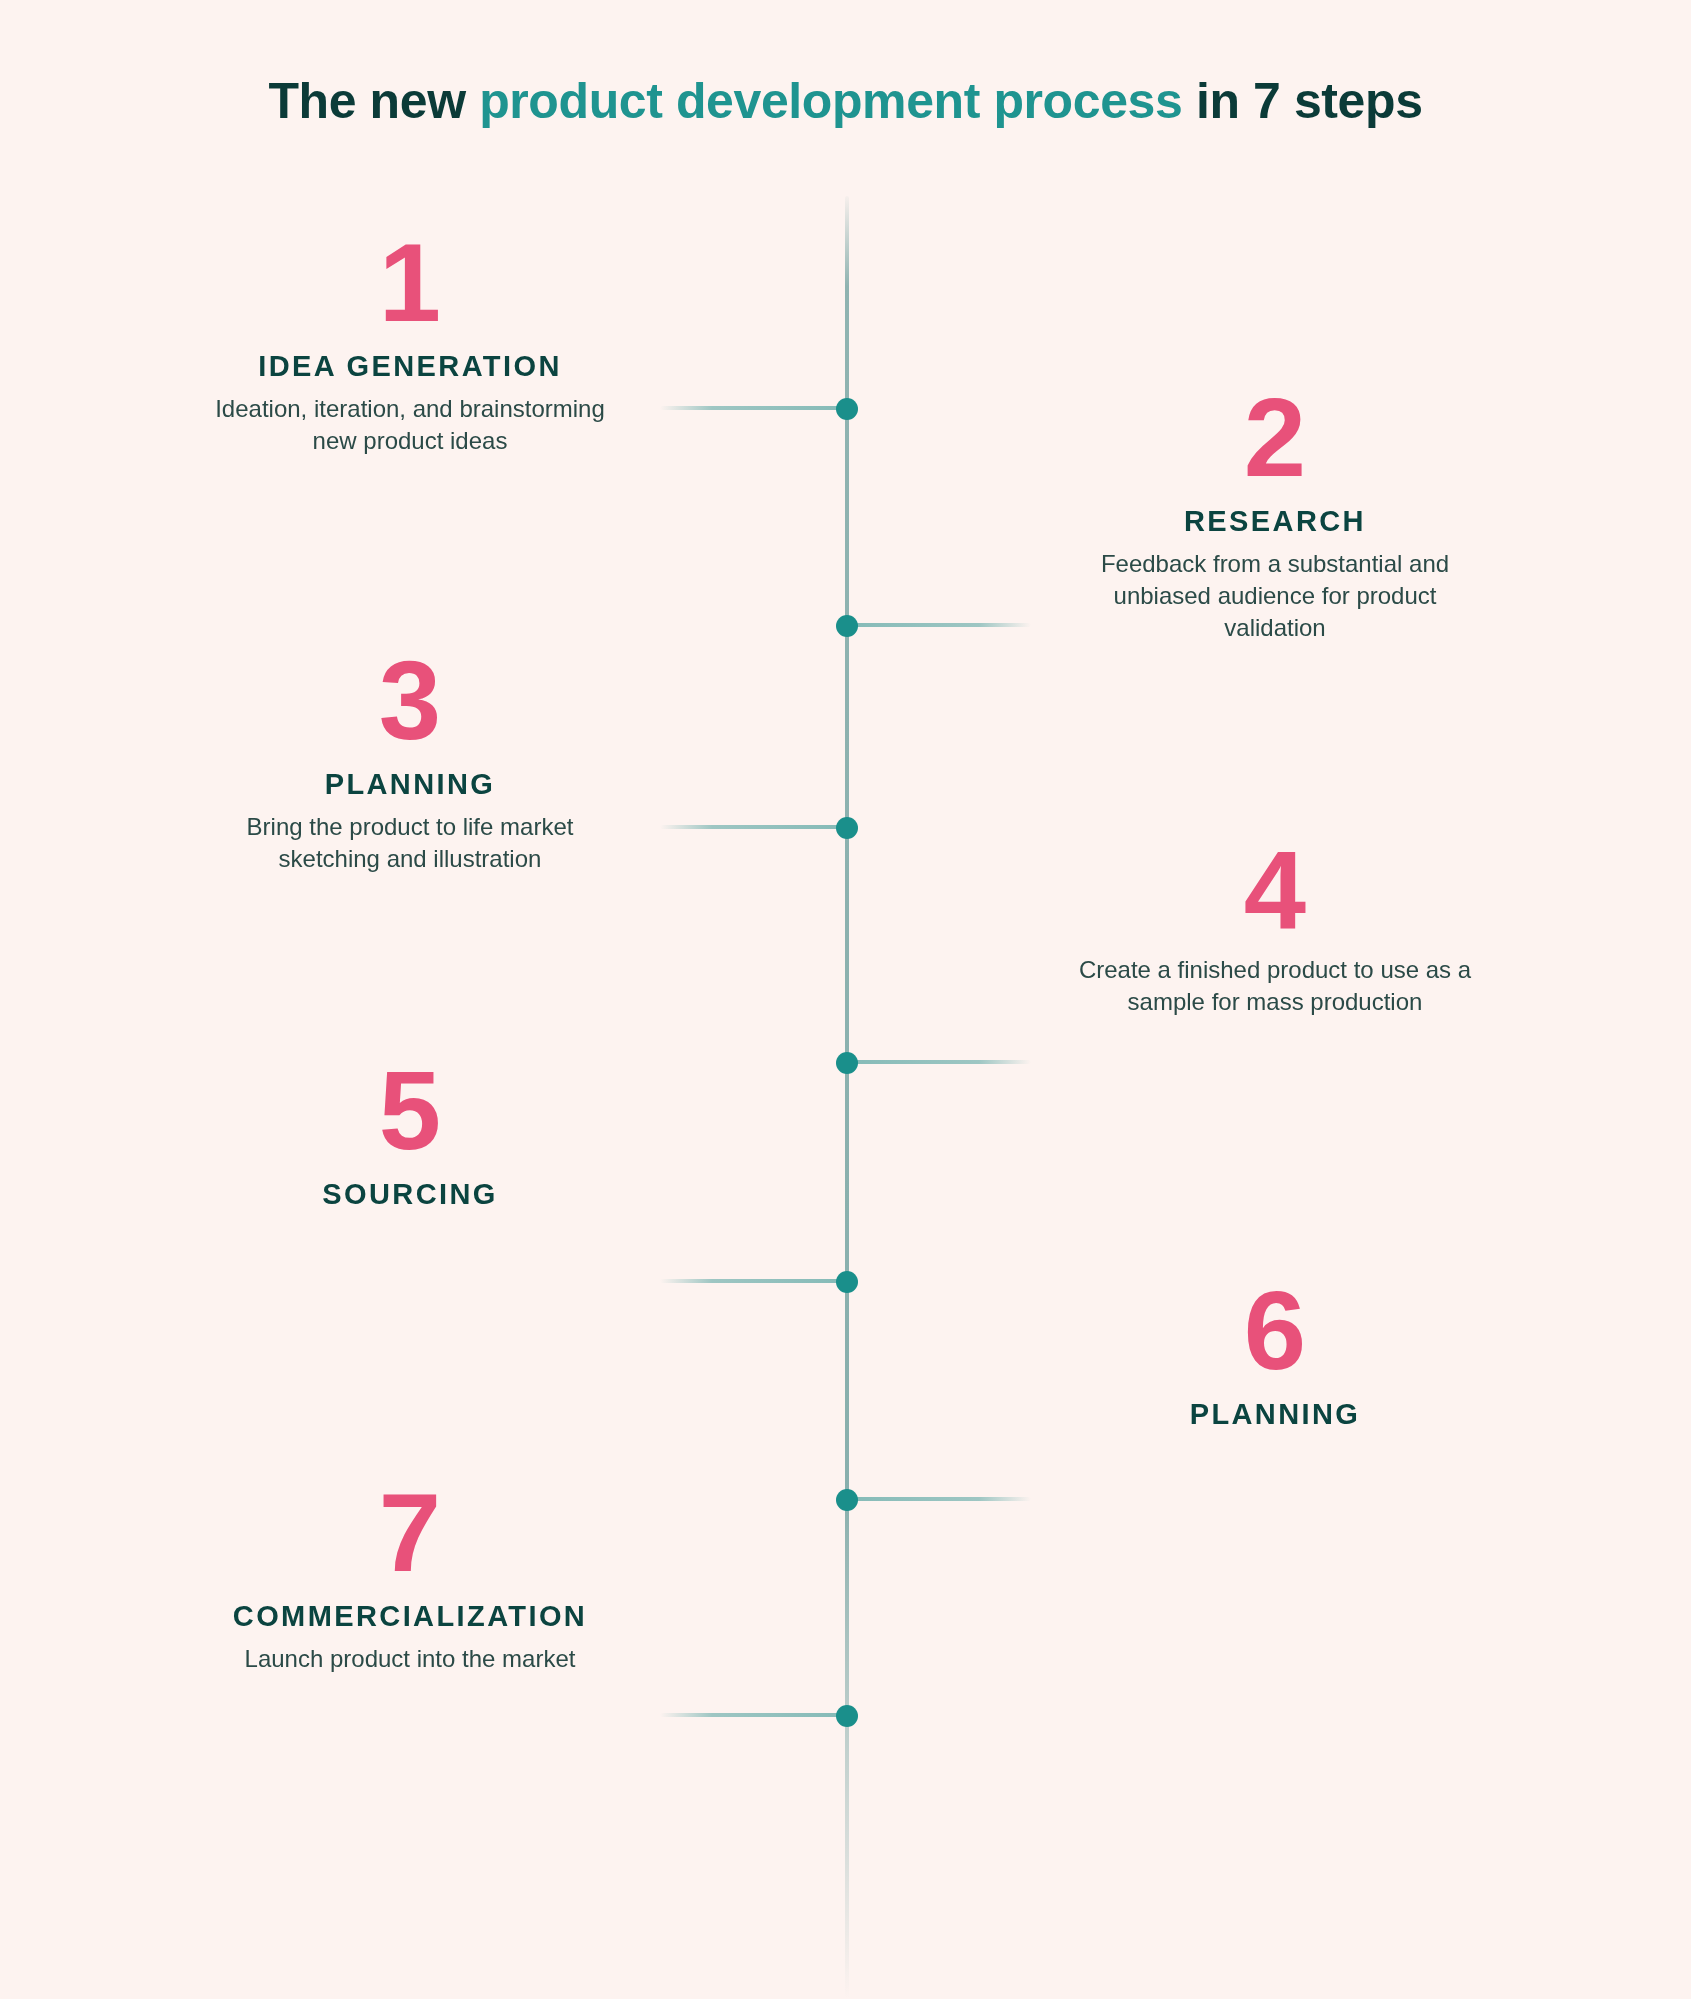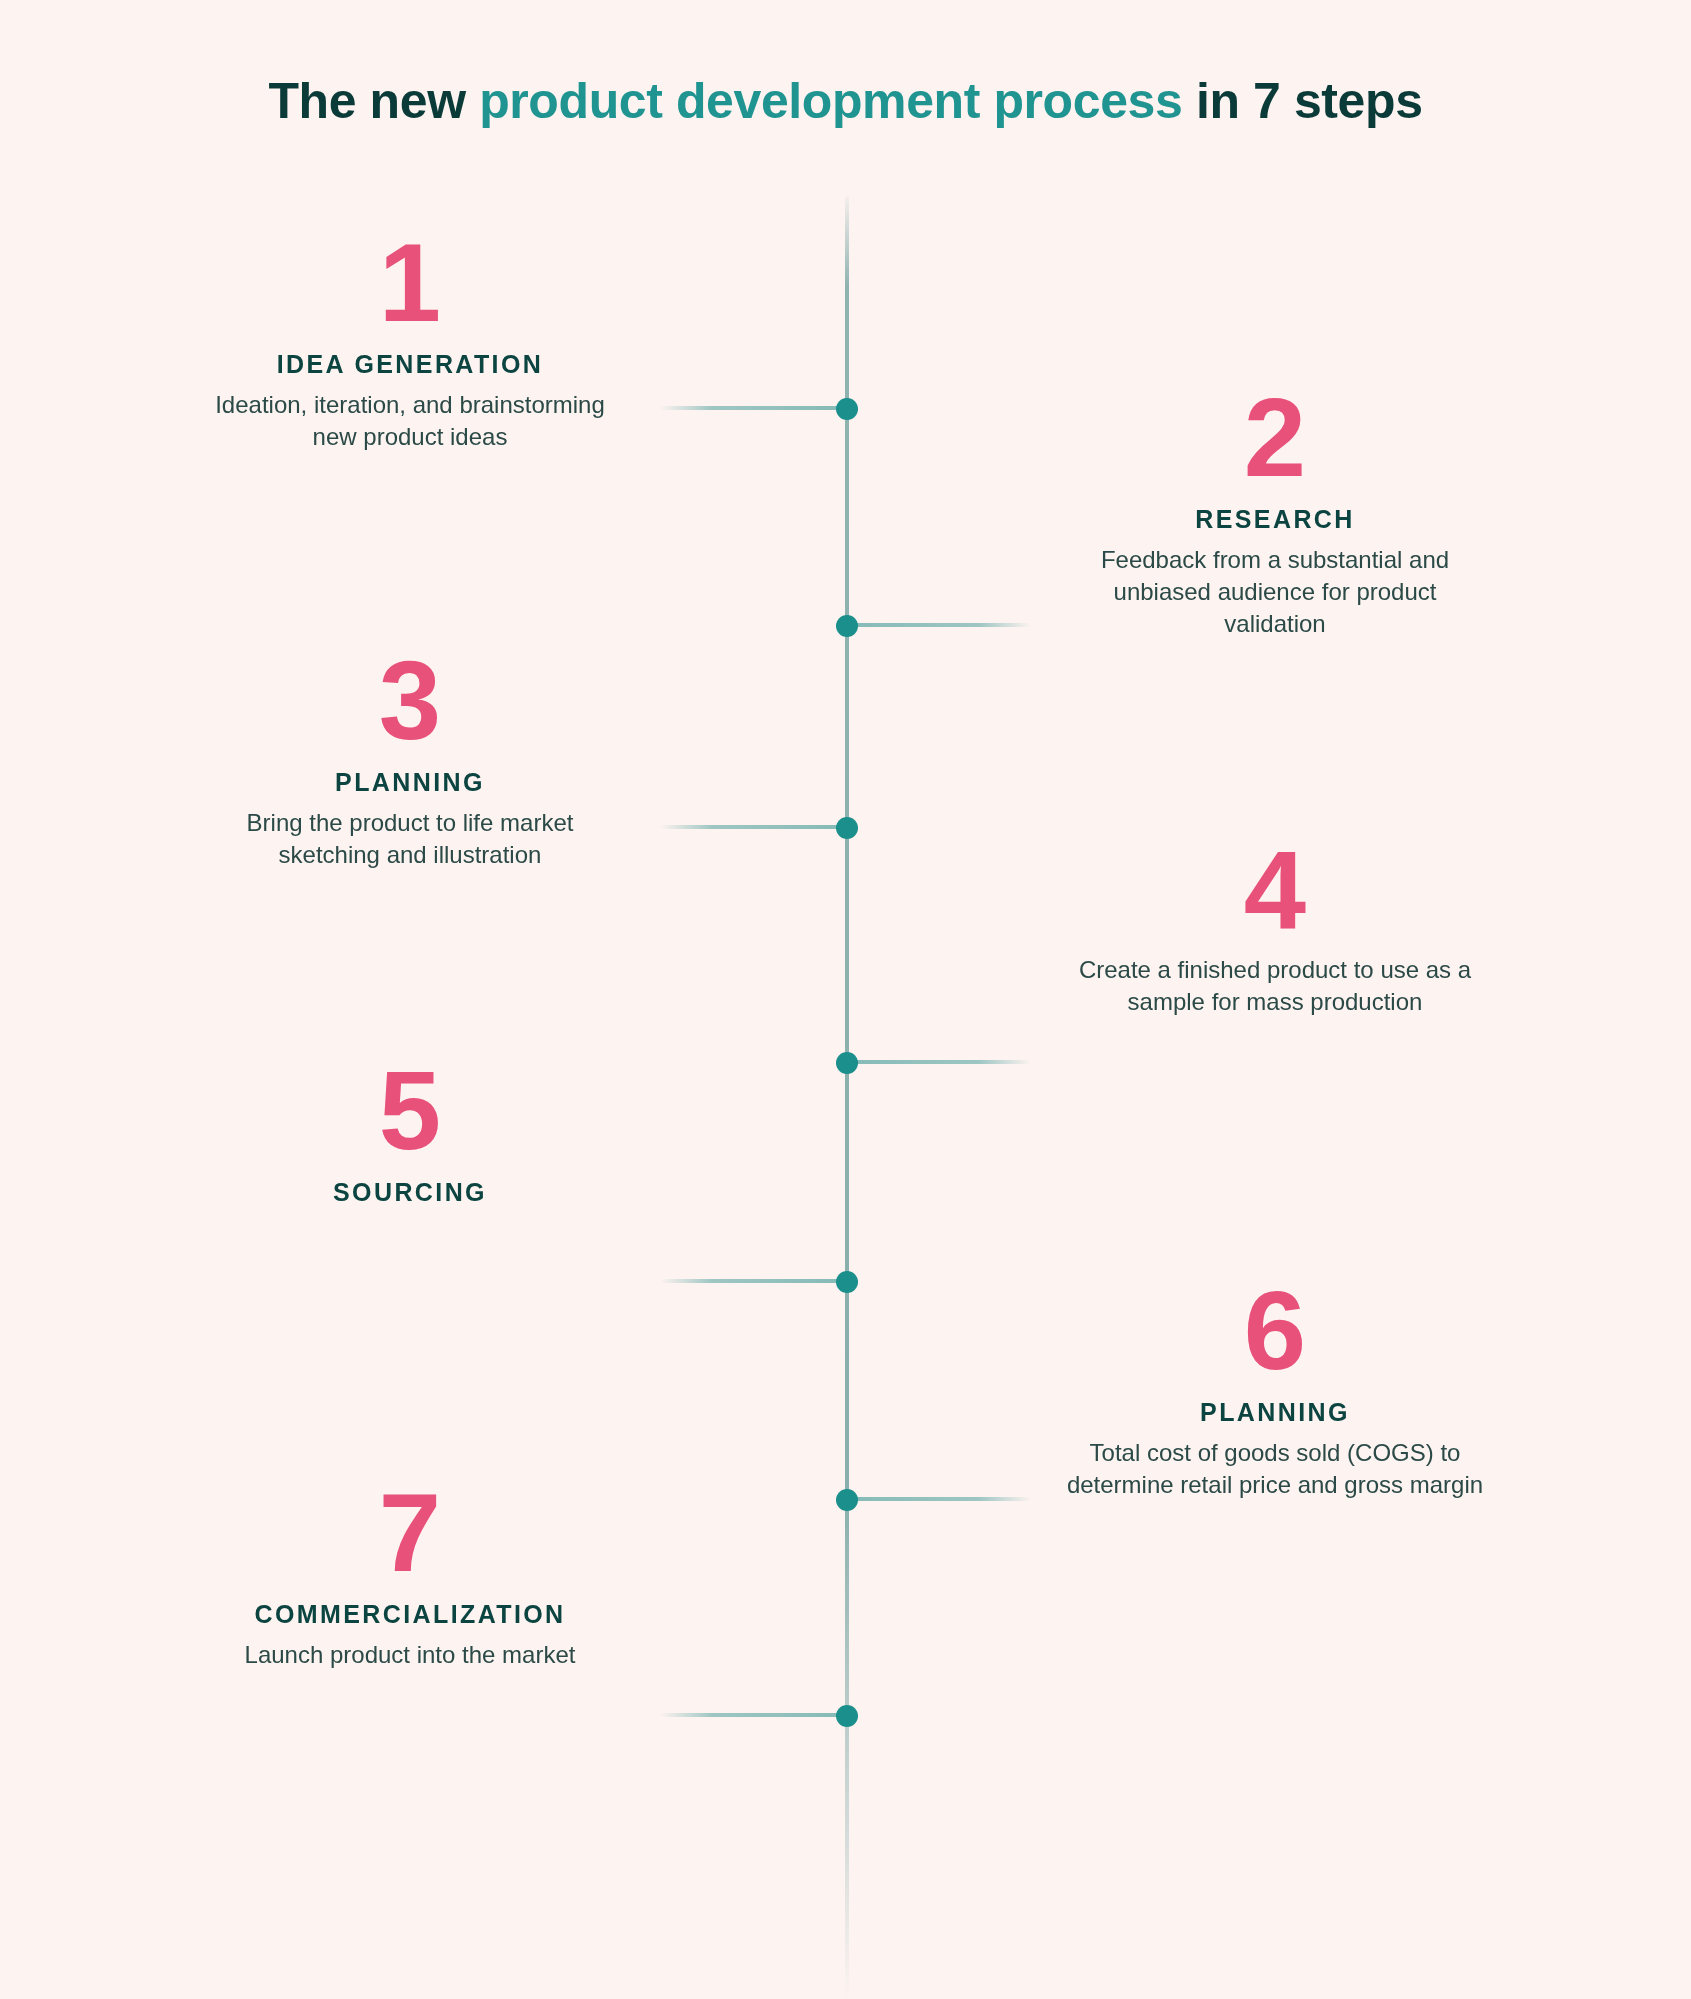--- a/index.html
+++ b/index.html
@@ -63,21 +63,21 @@
   .step.left  .step-col { left:170px;  text-align:center; }
   .step.right .step-col { left:1035px; text-align:center; }
 
   .num {
     font-size:112px;
     font-weight:bold;
     line-height:0.95;
     color:#e8517a;
   }
   .label {
-    font-size:25px;
+    font-size:29px;
     font-weight:bold;
     letter-spacing:2.4px;
     color:#0b4440;
     margin-top:14px;
   }
   .desc {
     font-size:24px;
     line-height:1.32;
     color:#2b4a47;
     margin-top:10px;
@@ -175,21 +175,20 @@
       <div class="label">SOURCING</div>
     </div>
   </div>
   <div class="conn to-left" style="top:1279px;"></div>
   <div class="dot" style="top:1271px;"></div>
 
   <div class="step right">
     <div class="step-col" style="top:1278px;">
       <div class="num">6</div>
       <div class="label">PLANNING</div>
-      <div class="desc">Total cost of goods sold (COGS) to determine retail price and gross margin</div>
     </div>
   </div>
   <div class="conn to-right" style="top:1497px;"></div>
   <div class="dot" style="top:1489px;"></div>
 
   <div class="step left">
     <div class="step-col" style="top:1480px;">
       <div class="num">7</div>
       <div class="label">COMMERCIALIZATION</div>
       <div class="desc">Launch product into the market</div>

